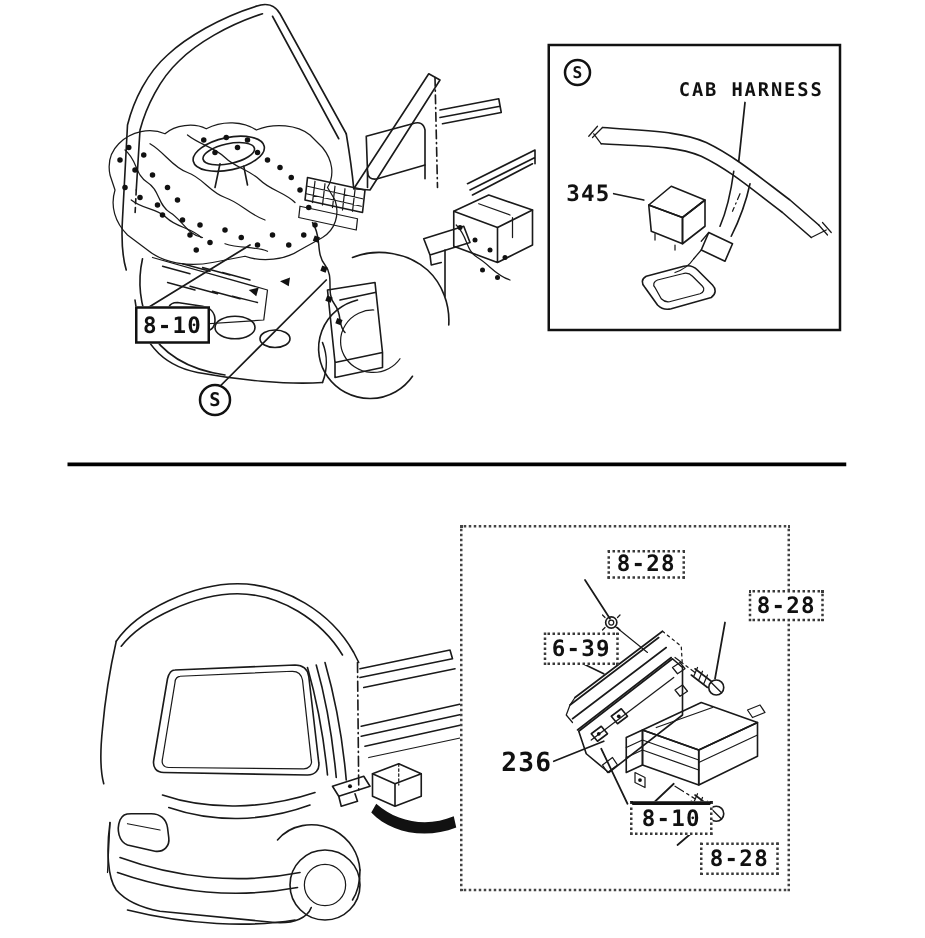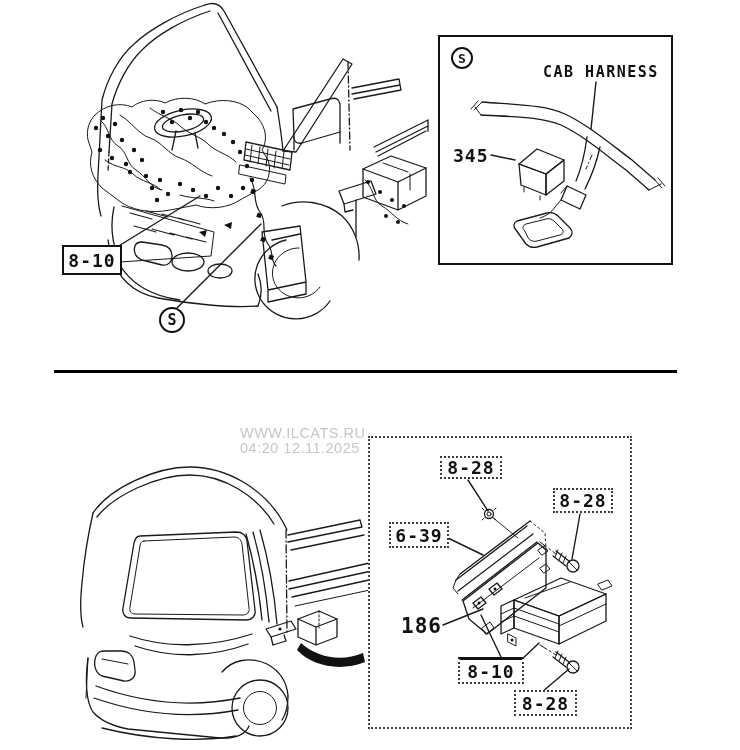--- a/index.html
+++ b/index.html
@@ -4,21 +4,21 @@
 <style>
   html,body{margin:0;padding:0;background:#fff;}
   .canvas{
     position:relative;width:740px;height:750px;background:#fff;overflow:hidden;
     font-family:"DejaVu Sans Mono","Liberation Mono",monospace;color:#111;
   }
   .canvas svg{position:absolute;}
   .label-box{
     position:absolute;display:flex;align-items:center;justify-content:center;
     background:#fff;font-weight:700;font-size:18px;letter-spacing:1px;
-    color:#111;box-sizing:border-box;white-space:nowrap;
+    color:#111;box-sizing:border-box;white-space:nowrap;margin-left:46px;
   }
   .solid{border:2px solid #111;}
   .dotted{border:2px dotted #3a3a3a;}
   .mixed{border:2px dotted #3a3a3a;border-top:3px solid #111;}
   .s-marker{
     position:absolute;box-sizing:border-box;border:2px solid #111;border-radius:50%;
     display:flex;align-items:center;justify-content:center;background:#fff;
     font-weight:700;color:#111;
   }
   .divider{position:absolute;background:#000;}
@@ -189,24 +189,20 @@
         <path d="M51,118 L75,123" stroke-width="1.4"></path>
       </g>
     </svg>
     <div class="s-marker" style="left:11px;top:10px;width:22px;height:22px;font-size:13px">S</div>
     <div class="harness-title" style="left:103px;top:26px">CAB HARNESS</div>
     <div class="part-num" style="left:13px;top:108px">345</div>
   </div>
 
   <div class="divider" style="left:54px;top:370px;width:623px;height:3px"></div>
 
-  <div class="watermark" style="left:240px;top:426px">
-    <div>WWW.ILCATS.RU</div>
-    <div>04:20 12.11.2025</div>
-  </div>
 
   <svg style="left:40px;top:440px" width="340" height="310" viewBox="0 0 340 310">
     <g stroke="#1a1a1a" fill="none" stroke-width="1.3" stroke-linecap="round" stroke-linejoin="round">
 
       <path d="M53,73 C70,48 115,27 150,27 C188,27 225,50 243,82 L247,90"></path>
       <path d="M57,77 C74,55 117,35 150,35 C184,35 217,56 234,84"></path>
 
       <path d="M246,90 L247,192" stroke-dasharray="8,3,1,3"></path>
       <path d="M53,73 C48,95 44,120 42,143 C40,162 40,176 43,187"></path>
       <path d="M206,94 C214,122 219,150 222,180"></path>
@@ -242,21 +238,21 @@
       <path d="M279,171 L279,188" stroke-dasharray="2,2" stroke-width="1"></path>
 
       <path d="M226,189 L251,181 L256,189 L231,197 Z"></path>
       <path d="M231,197 L233,205 L246,201 L244,195"></path>
       <circle cx="240" cy="189" r="1.6" fill="#111" stroke="none"></circle>
     </g>
 
     <path d="M261,203 C278,218 302,222 323,213 L325,222 C300,232 272,226 257,210 Z" fill="#111" stroke="none"></path>
   </svg>
 
-  <div class="detail-frame frame-dotted" style="left:368px;top:436px;width:264px;height:293px">
+  <div class="detail-frame frame-dotted" style="left:368px;top:420px;width:264px;height:293px">
     <svg style="left:0;top:0" width="260" height="289" viewBox="0 0 260 289">
       <g stroke="#1a1a1a" fill="none" stroke-width="1.3" stroke-linecap="round" stroke-linejoin="round">
 
         <path d="M98,42 L118,73" stroke-width="1.4"></path>
         <path d="M210,76 L202,121" stroke-width="1.4"></path>
         <path d="M78,100 L113,117" stroke-width="1.4"></path>
         <path d="M73,187 L113,171" stroke-width="1.4"></path>
         <path d="M132,221 L111,177" stroke-width="1.4"></path>
         <path d="M150,223 L169,205" stroke-width="1.4"></path>
         <path d="M172,254 L199,231" stroke-width="1.4"></path>
@@ -301,18 +297,18 @@
         <path d="M170,207 L186,217" stroke-dasharray="8,3,2,3" stroke-width="1"></path>
         <path d="M186,214 L199,224 M183,219 L196,229"></path>
         <path d="M188,213 L185,220 M192,216 L189,223 M196,219 L193,226" stroke-width="1"></path>
         <circle cx="203" cy="229" r="6"></circle>
         <path d="M199,225 L207,233" stroke-width="1"></path>
       </g>
     </svg>
     <div class="label-box dotted" style="left:70px;top:18px;width:62px;height:23px">8-28</div>
     <div class="label-box dotted" style="left:183px;top:50px;width:60px;height:25px">8-28</div>
     <div class="label-box dotted" style="left:19px;top:84px;width:60px;height:26px">6-39</div>
-    <div class="part-num" style="left:31px;top:176px;font-size:21px">186</div>
+    <div class="part-num" style="left:31px;top:176px;font-size:21px">236</div>
     <div class="label-box mixed" style="left:88px;top:219px;width:66px;height:27px">8-10</div>
     <div class="label-box dotted" style="left:144px;top:252px;width:63px;height:26px">8-28</div>
   </div>
 
 </div>
 
 </body></html>

